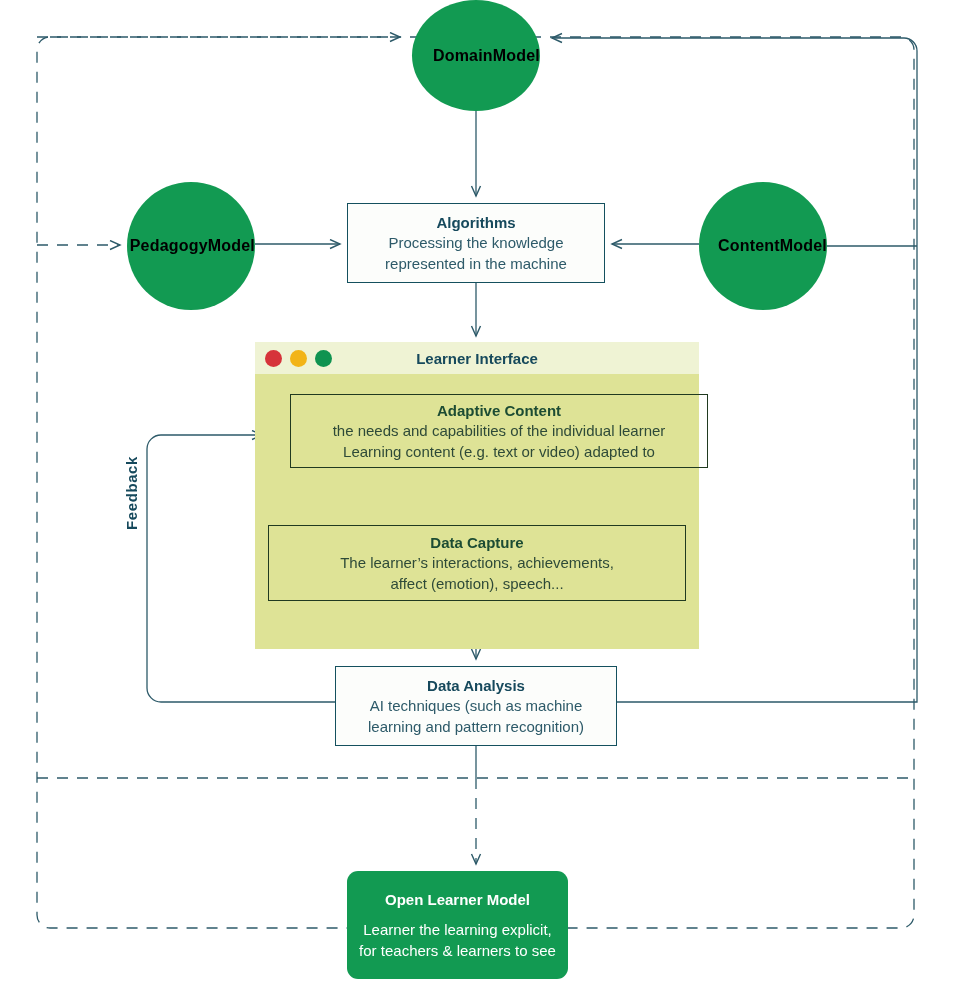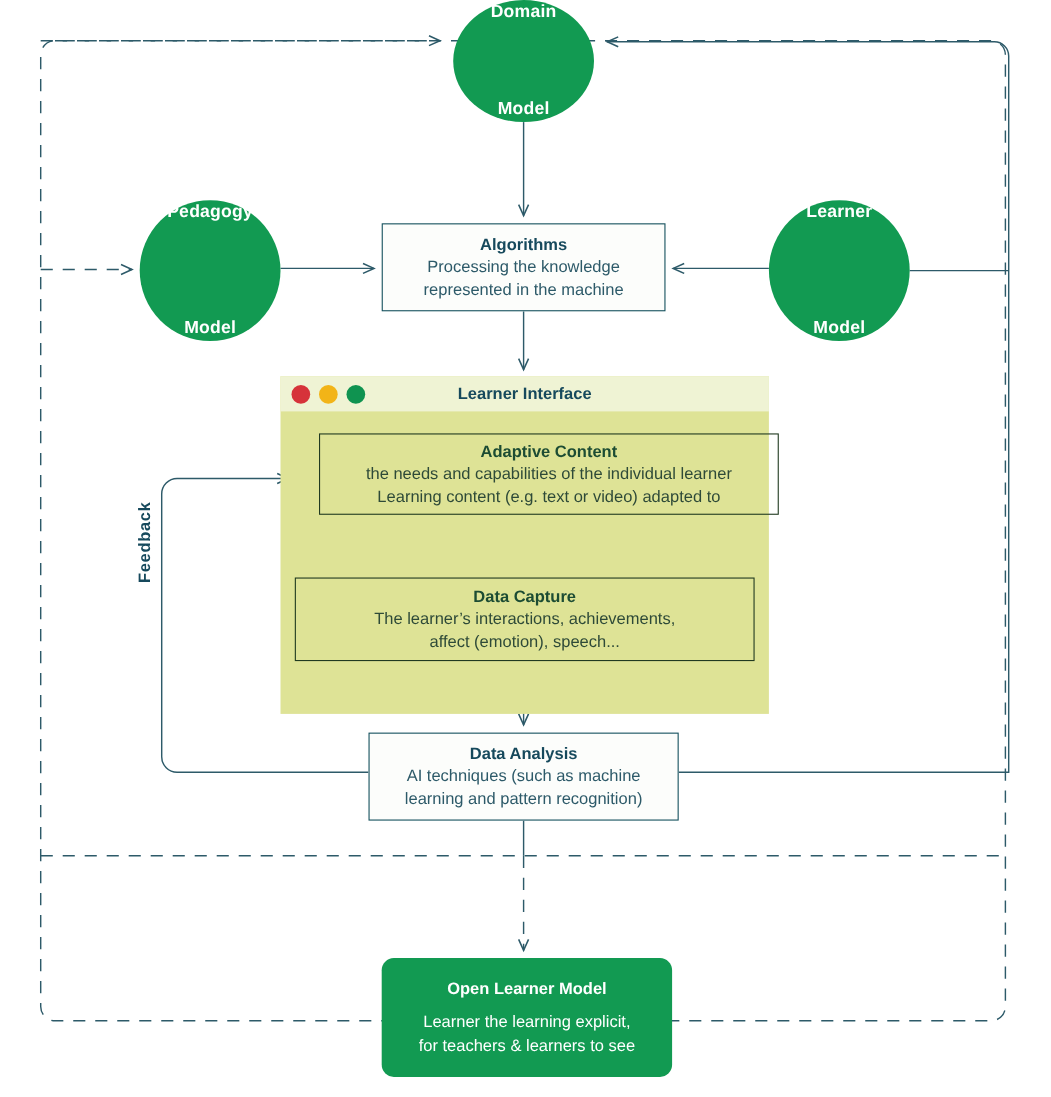--- a/index.html
+++ b/index.html
@@ -27,25 +27,25 @@
     width: 955px;
     height: 997px;
     pointer-events: none;
   }
 
   
   .circle {
     position: absolute;
     border-radius: 50%;
     background: #129a52;
-    color: #ffffff;
-    display: flex;
-    flex-direction: column;
-    align-items: center;
-    justify-content: space-between;
+    color: #000000;
+    display: flex;
+    flex-direction: row;
+    align-items: center;
+    justify-content: flex-end;
     text-align: center;
     font-weight: bold;
     font-size: 16px;
     line-height: 1.35;
     letter-spacing: .2px;
   }
   #node-domain  { left: 412px; top: 0px;   width: 128px; height: 111px; }
   #node-pedagogy{ left: 127px; top: 182px; width: 128px; height: 128px; }
   #node-learner { left: 699px; top: 182px; width: 128px; height: 128px; }
 
@@ -132,21 +132,21 @@
     line-height: 1.38;
   }
   #node-adaptive { left: 13px; top: 52px; width: 418px; height: 74px; margin-left: 22px; }
   #node-capture  { left: 13px; top: 183px; width: 418px; height: 76px; }
 
   
   #node-olm {
     position: absolute;
     left: 347px;
     top: 871px;
-    width: 264px;
+    width: 221px;
     height: 108px;
     border-radius: 11px;
     background: #129a52;
     color: #ffffff;
     box-sizing: border-box;
     display: flex;
     flex-direction: column;
     align-items: center;
     justify-content: center;
     text-align: center;
@@ -229,21 +229,21 @@
     <span>Domain</span>
     <span>Model</span>
   </div>
 
   <div class="circle" id="node-pedagogy">
     <span>Pedagogy</span>
     <span>Model</span>
   </div>
 
   <div class="circle" id="node-learner">
-    <span>Learner</span>
+    <span>Content</span>
     <span>Model</span>
   </div>
 
   <div class="box" id="node-algorithms">
     <div class="t">Algorithms</div>
     <div class="d">Processing the knowledge</div>
     <div class="d">represented in the machine</div>
   </div>
 
   <div id="node-interface">

